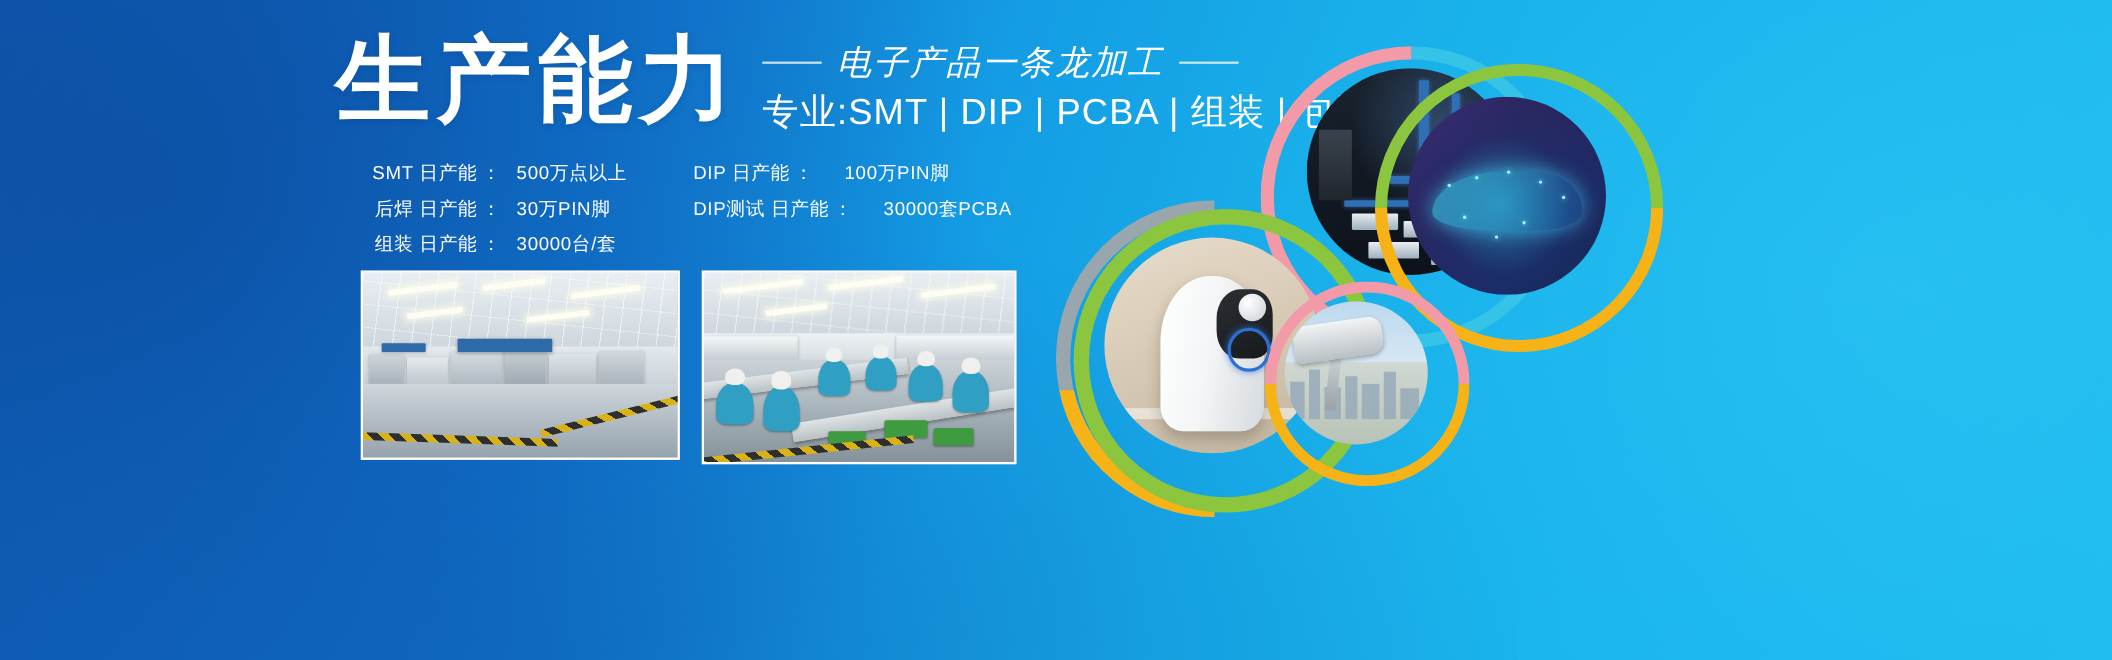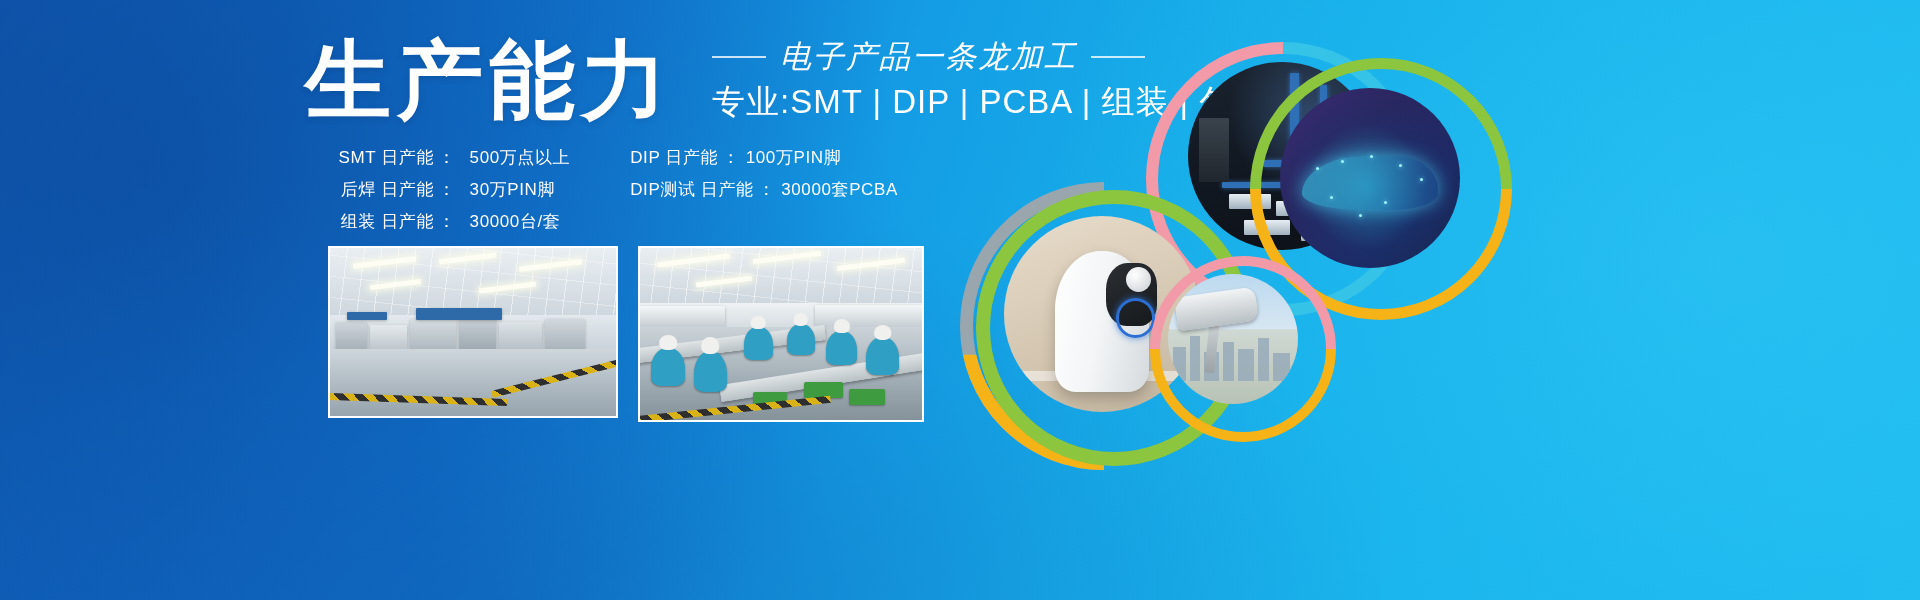--- a/index.html
+++ b/index.html
@@ -65,22 +65,21 @@
         rgba(40,190,240,0) 74%);
     pointer-events: none;
   }
 
   
   .headline {
     position: absolute;
     left: 305px;
     top: 22px;
     display: flex;
-    align-items: flex-end;
-    gap: 19px;
+    align-items: center;
   }
   .title-main {
     font-size: 86px;
     line-height: 1.02;
     font-weight: bold;
     color: #ffffff;
     letter-spacing: 6px;
     white-space: nowrap;
     text-shadow: 0 2px 6px rgba(0,40,90,0.18);
   }
@@ -137,21 +136,21 @@
   }
   .spec-col-a .spec-row { }
   .spec-label {
     display: inline-block;
     text-align: right;
   }
   .spec-col-a .spec-label { width: 108px; }
   .spec-col-b .spec-label { width: auto; text-align: right; }
   .spec-colon { padding: 0 4px; }
   .spec-val { padding-left: 10px; }
-  .spec-col-b .spec-val { padding-left: 2px; }
+  .spec-col-b .spec-val { padding-left: 2px; margin-left: 22px; }
 
   
   .photo {
     position: absolute;
     border: 2px solid #ffffff;
     box-sizing: border-box;
     overflow: hidden;
     background: #b9c4cc;
   }
   #photo-smt-line { left: 328px; top: 246px; width: 290px; height: 172px; }

